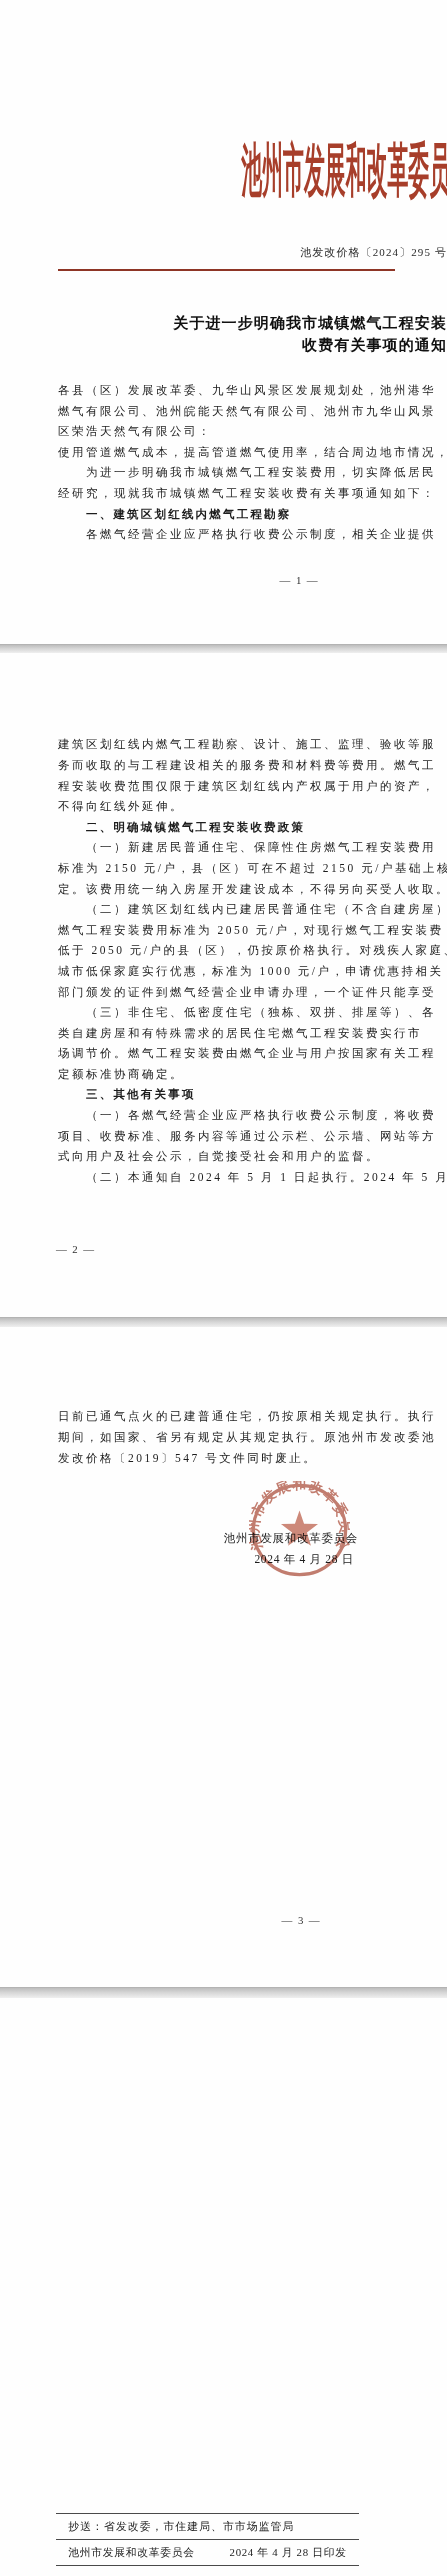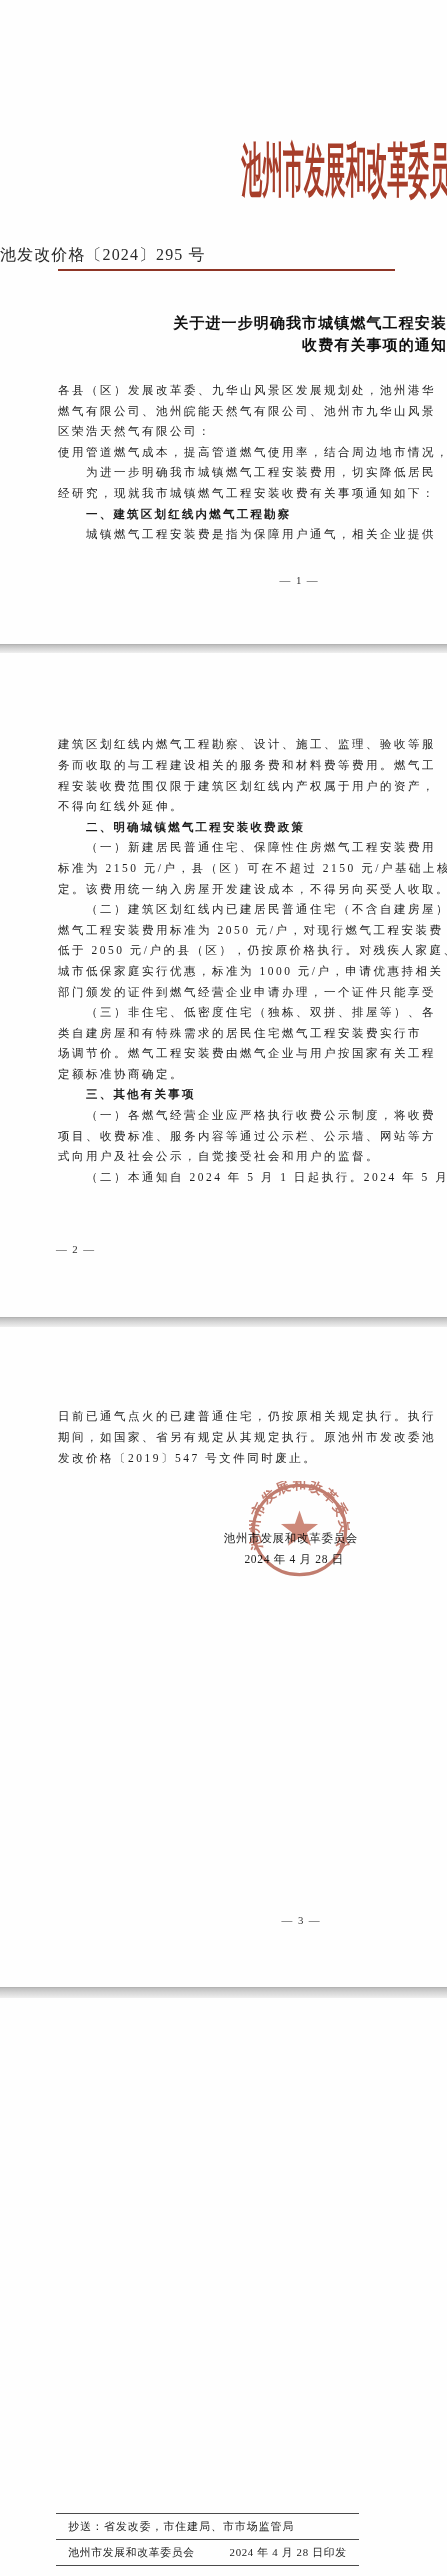--- a/index.html
+++ b/index.html
@@ -6,32 +6,32 @@
   body{
     width:447px;height:2576px;background:#ffffff;position:relative;
     font-family:"Liberation Serif","DejaVu Serif",serif;color:#1d1d1d;
   }
   .doc{position:absolute;top:0;left:0;width:447px;height:2576px;}
   .page{position:relative;width:447px;background:#fefefe;overflow:hidden;}
   .page-divider{position:relative;width:447px;background:linear-gradient(to bottom,#bdbdbd 0%,#d6d6d6 45%,#efefef 100%);border-top:0.7px solid #b3b3b3;box-sizing:border-box;}
   
   .banner-wrap{position:absolute;top:140px;left:0;width:447px;text-align:center;white-space:nowrap;}
   .banner{display:inline-block;font-size:58px;line-height:62px;font-weight:bold;color:#a73e2a;transform:scaleX(0.36);transform-origin:center;letter-spacing:0px;}
-  .doc-number{position:absolute;top:245px;left:0;width:447px;text-align:left;font-size:16px;letter-spacing:1.1px;color:#2a2a2a;}
+  .doc-number{position:absolute;top:245px;left:0;width:447px;text-align:right;font-size:11px;letter-spacing:1.1px;color:#2a2a2a;}
   .red-rule{position:absolute;top:269px;left:58px;width:337px;height:2.2px;background:#8e3526;}
   .doc-title{position:absolute;top:313px;left:0;width:447px;text-align:right;font-weight:bold;font-size:15px;line-height:21.6px;letter-spacing:1.1px;color:#111;}
   
   .body-block{position:absolute;left:58px;width:343px;}
   .line{white-space:nowrap;font-size:11.5px;line-height:20.6px;letter-spacing:2.5px;color:#1d1d1d;}
   .line.indent{padding-left:28px;}
   .line.heading{padding-left:28px;font-weight:bold;font-family:"Liberation Sans","DejaVu Sans",sans-serif;letter-spacing:2.2px;}
   .page-num{position:absolute;font-size:10.8px;letter-spacing:1.4px;color:#2e2e2e;white-space:nowrap;}
   
   .sign-name{position:absolute;top:204px;right:89px;font-size:11.5px;letter-spacing:0.7px;color:#1d1d1d;white-space:nowrap;z-index:2;}
-  .sign-date{position:absolute;top:225px;right:103px;font-size:11.5px;letter-spacing:0.7px;color:#1d1d1d;white-space:nowrap;z-index:2;}
+  .sign-date{position:absolute;top:225px;right:93px;font-size:11.5px;letter-spacing:0.7px;color:#1d1d1d;white-space:nowrap;z-index:2;}
   .seal{position:absolute;top:154px;left:249px;z-index:3;mix-blend-mode:multiply;opacity:0.82;}
   
   .footer{position:absolute;top:515px;left:56px;width:303px;font-size:10.8px;color:#222;box-sizing:border-box;}
   .footer .row1{border-top:1.4px solid #4a4a4a;border-bottom:0.7px solid #4a4a4a;padding:5.8px 0 5px 12.3px;letter-spacing:1.1px;white-space:nowrap;}
   .footer .row2{display:flex;justify-content:space-between;padding:5.8px 12.3px 5px 12.3px;border-bottom:1.4px solid #4a4a4a;letter-spacing:0.7px;white-space:nowrap;}
 </style>
 </head>
 <body>
 
 <div class="doc">
@@ -47,21 +47,21 @@
       <div>收费有关事项的通知</div>
     </div>
     <div class="body-block" style="top:380px;">
         <div class="line">各县（区）发展改革委、九华山风景区发展规划处，池州港华</div>
         <div class="line">燃气有限公司、池州皖能天然气有限公司、池州市九华山风景</div>
         <div class="line">区荣浩天然气有限公司：</div>
         <div class="line">使用管道燃气成本，提高管道燃气使用率，结合周边地市情况，</div>
         <div class="line indent">为进一步明确我市城镇燃气工程安装费用，切实降低居民</div>
         <div class="line">经研究，现就我市城镇燃气工程安装收费有关事项通知如下：</div>
         <div class="line heading">一、建筑区划红线内燃气工程勘察</div>
-        <div class="line indent">城镇燃气工程安装费是指为保障用户通气，相关企业提供</div>
+        <div class="line indent">各燃气经营企业应严格执行收费公示制度，相关企业提供</div>
       </div>
     <div class="page-num" style="top:574px;right:128px;">— 1 —</div>
   </div>
 
   <div class="page-divider" style="height:9.4px;"></div>
 
   <div class="page" style="height:664px;">
     <div class="body-block" style="top:81px;">
         <div class="line">建筑区划红线内燃气工程勘察、设计、施工、监理、验收等服</div>
         <div class="line">务而收取的与工程建设相关的服务费和材料费等费用。燃气工</div>

